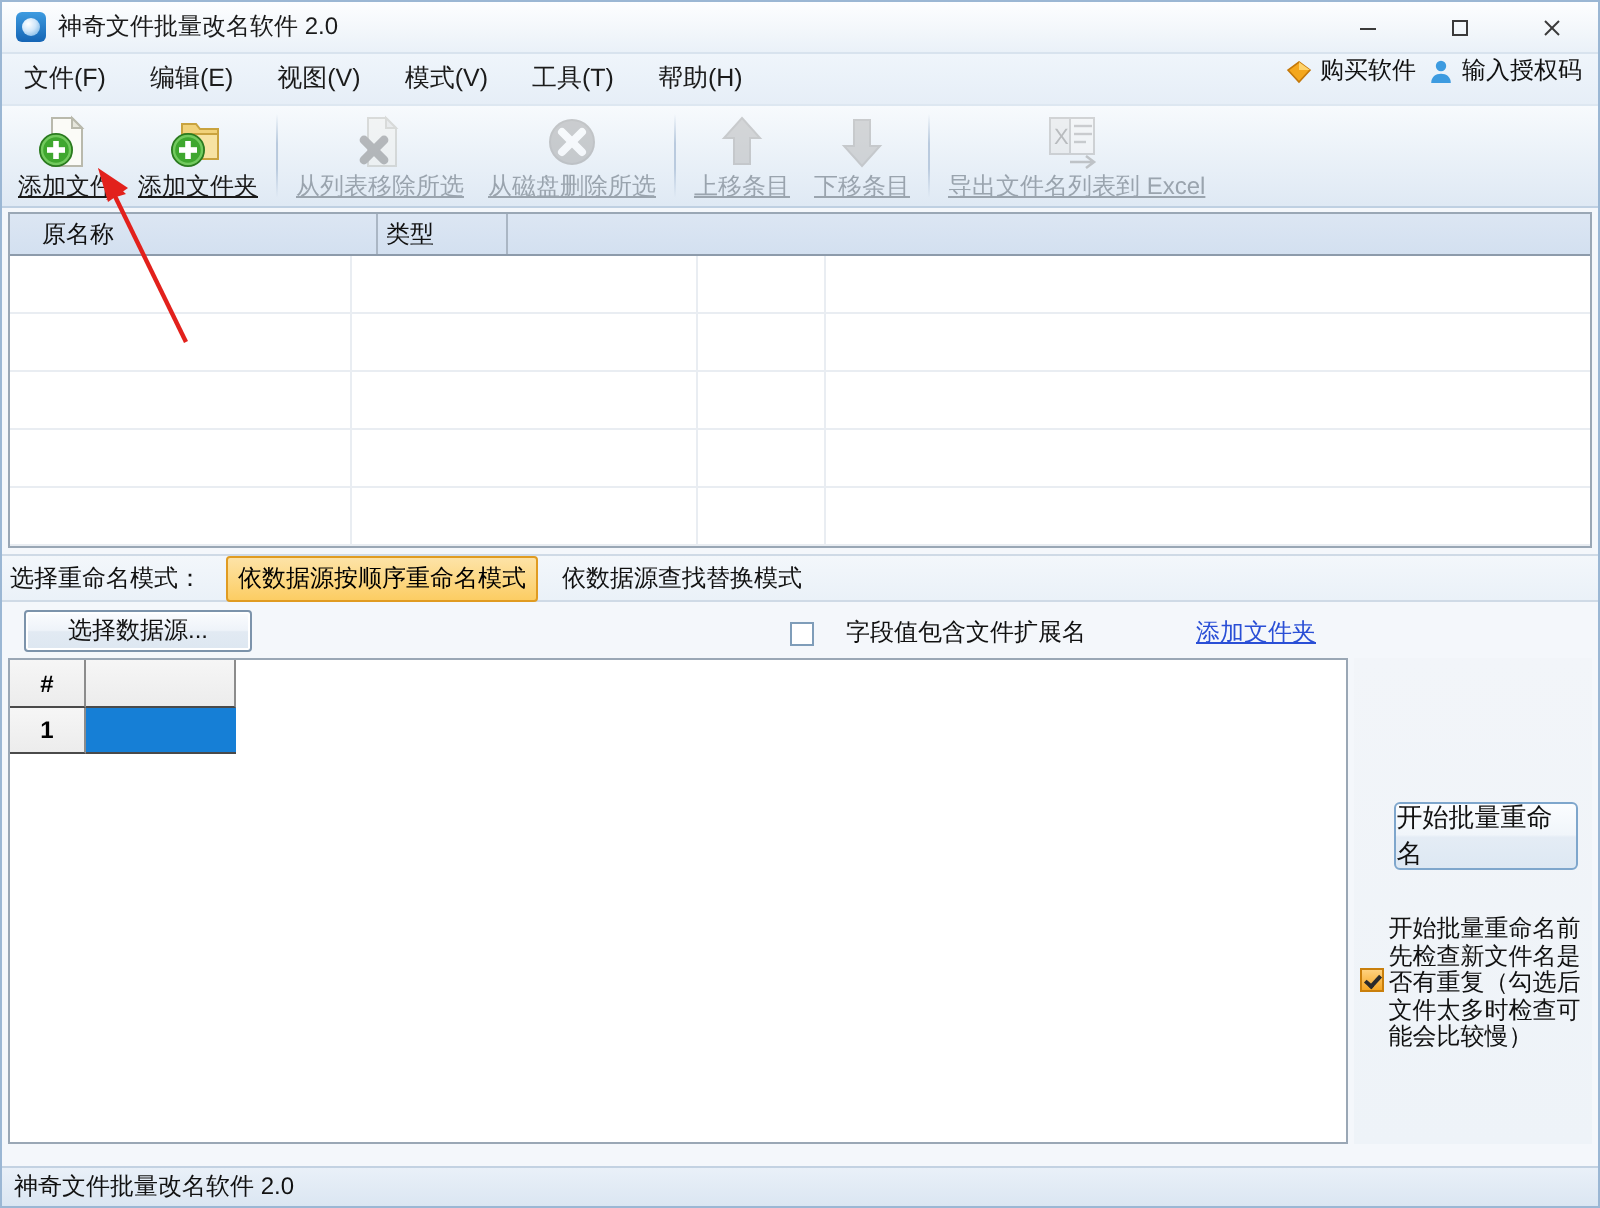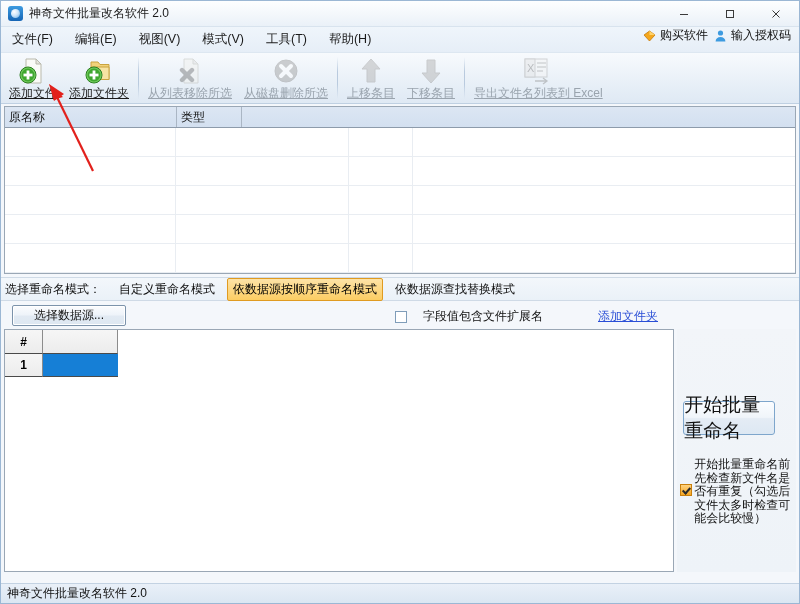--- a/index.html
+++ b/index.html
@@ -71,20 +71,21 @@
 
   
   .filelist{
     margin:2px 3px 0 3px;height:168px;background:#fff;
     border:1px solid #9aa7b5;box-sizing:border-box;position:relative;overflow:hidden;
   }
   .fl-head{
     display:flex;height:20px;
     background:linear-gradient(to bottom,#dce6f3 0%,#d3e0f0 100%);
     border-bottom:1px solid #8d9bab;
+    padding-left:12px;
   }
   .fl-th{
     font-size:12px;color:#111;padding:2px 0 0 4px;box-sizing:border-box;
     border-right:1px solid #aab6c4;white-space:nowrap;overflow:hidden;
   }
   .fl-body{position:relative;height:147px;}
   .fl-row{height:29px;border-bottom:1px solid #e9edf2;display:flex;box-sizing:border-box;}
   .fl-cell{box-sizing:border-box;border-right:1px solid #e9edf2;height:100%;}
 
   
@@ -149,25 +150,25 @@
     display:flex;align-items:center;justify-content:center;
     font-size:12px;font-weight:bold;color:#000;box-sizing:border-box;
   }
   .dg-cell-sel{width:75px;background:#167fd6;border-bottom:1px solid #4a4a4a;box-sizing:border-box;}
 
   .rightpanel{
     width:119px;margin-left:3px;position:relative;
     background:linear-gradient(to bottom,#f2f5f9,#eef3f8);
   }
   .btn-start{
-    position:absolute;left:6px;top:72px;width:92px;height:34px;box-sizing:border-box;
+    position:absolute;left:20px;top:72px;width:92px;height:34px;box-sizing:border-box;
     background:linear-gradient(to bottom,#fbfdff 0%,#f0f5fa 48%,#e4ecf5 52%,#dde8f3 100%);
     border:1px solid #7ea6cc;border-radius:3px;
     display:flex;align-items:center;justify-content:center;
-    font-size:19px;color:#111;
+    font-size:13px;color:#111;
   }
   .dup-chk{position:absolute;left:3px;top:129px;width:116px;display:flex;align-items:flex-start;}
   .dup-chk .cbox{margin-top:26px;margin-right:2px;}
   .dup-text{font-size:12px;line-height:13.5px;color:#111;width:98px;}
 
   
   .statusbar{
     position:absolute;left:0;right:0;bottom:0;height:19px;
     background:linear-gradient(to bottom,#e9f0f8,#dbe6f2);
     border-top:1px solid #c3d2e2;
@@ -369,21 +370,20 @@
         <div class="fl-cell" style="width:172px;"></div>
           <div class="fl-cell" style="width:173px;"></div>
           <div class="fl-cell" style="width:65px;"></div>
           <div class="fl-cell" style="width:383px;border-right:none;"></div>
       </div>
     </div>
   </div>
 
   <div class="modebar">
     <div class="mode-label">选择重命名模式：</div>
-    <div class="mode-tab">自定义重命名模式</div>
     <div class="mode-tab active">依数据源按顺序重命名模式</div>
     <div class="mode-tab">依数据源查找替换模式</div>
   </div>
 
   <div class="srcrow">
     <div class="btn-src">选择数据源...</div>
     <div class="ext-chk">
       <span class="cbox"></span>
       <span class="ext-label">字段值包含文件扩展名</span>
     </div>

